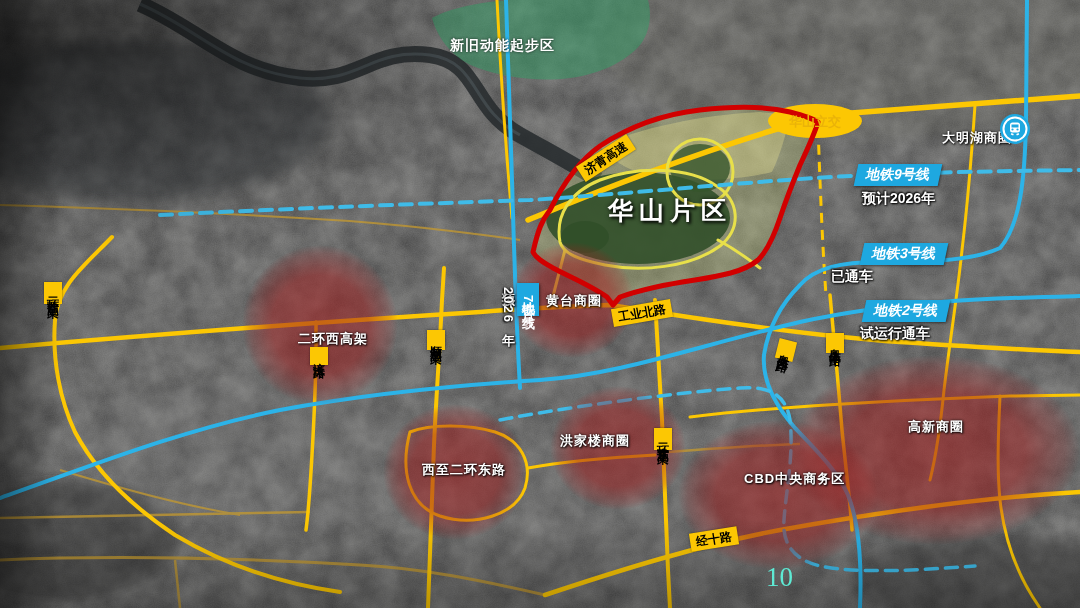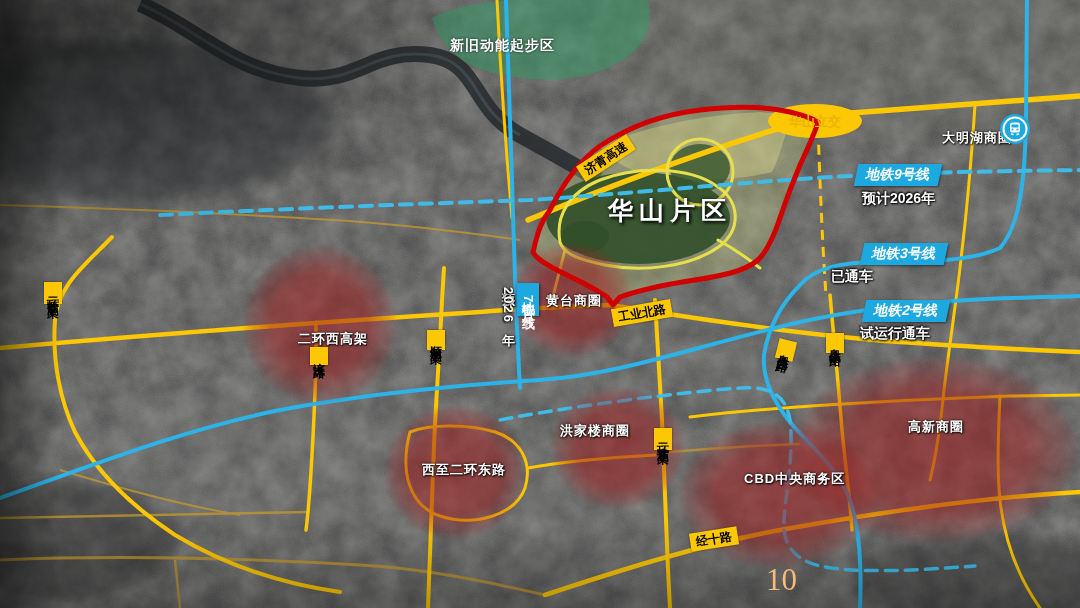--- a/index.html
+++ b/index.html
@@ -37,21 +37,21 @@
   #qibu-name{font-size:14px;font-weight:bold;color:#fff;letter-spacing:1px;
         text-shadow:0 0 3px rgba(0,0,0,.8);font-family:Liberation Mono, monospace;}
   #lijiao-name{font-size:13px;font-weight:bold;color:#eab308;width:94px;text-align:center;}
   
   #title-block{position:absolute;left:40px;top:38px;color:#fff;width:470px;
       font-family:"Liberation Serif","DejaVu Serif",serif;}
   #page-title{font-size:21px;font-weight:bold;letter-spacing:7px;
       text-shadow:1px 1px 3px rgba(0,0,0,.9);}
   .desc{font-size:17.5px;font-weight:bold;letter-spacing:1.5px;margin-top:22px;
       text-shadow:1px 1px 3px rgba(0,0,0,.9);line-height:24px;}
-  #page-number{position:absolute;left:766px;top:562px;color:#fdba74;font-size:31px;
+  #page-number{position:absolute;left:766px;top:562px;color:#5eead4;font-size:27px;
       font-family:"Liberation Serif","DejaVu Serif",serif;}
   
   #station-icon{position:absolute;left:999px;top:113px;width:32px;height:32px;}
 </style>
 </head>
 <body>
 
 <div id="slide">
 
   <svg id="map-svg" width="1080" height="608" viewBox="0 0 1080 608">
@@ -193,20 +193,20 @@
   <div class="lbl road v" style="left:44px;top:282px">二环西高架</div>
   <div class="lbl road v" style="left:310px;top:347px">济泺路</div>
   <div class="lbl road v" style="left:427px;top:330px">顺河高架</div>
   <div class="lbl road v" style="left:654px;top:428px">二环东高架</div>
   <div class="lbl road v" style="left:777px;top:340px;transform:rotate(14deg)">奥体西路</div>
   <div class="lbl road v" style="left:826px;top:333px">奥体中路</div>
   <div class="lbl road" style="left:690px;top:530px;transform:rotate(-9deg)">经十路</div>
 
   <div class="lbl wlab" style="left:298px;top:330px">二环西高架</div>
   <div class="lbl wlab" style="left:546px;top:292px">黄台商圈</div>
-  <div class="lbl wlab" style="left:560px;top:422px">洪家楼商圈</div>
+  <div class="lbl wlab" style="left:560px;top:432px">洪家楼商圈</div>
   <div class="lbl wlab" style="left:422px;top:461px">西至二环东路</div>
   <div class="lbl wlab" style="left:908px;top:418px">高新商圈</div>
   <div class="lbl wlab" style="left:744px;top:470px">CBD中央商务区</div>
 
   <div id="page-number">10</div>
 
 </div>
 
 </body></html>

